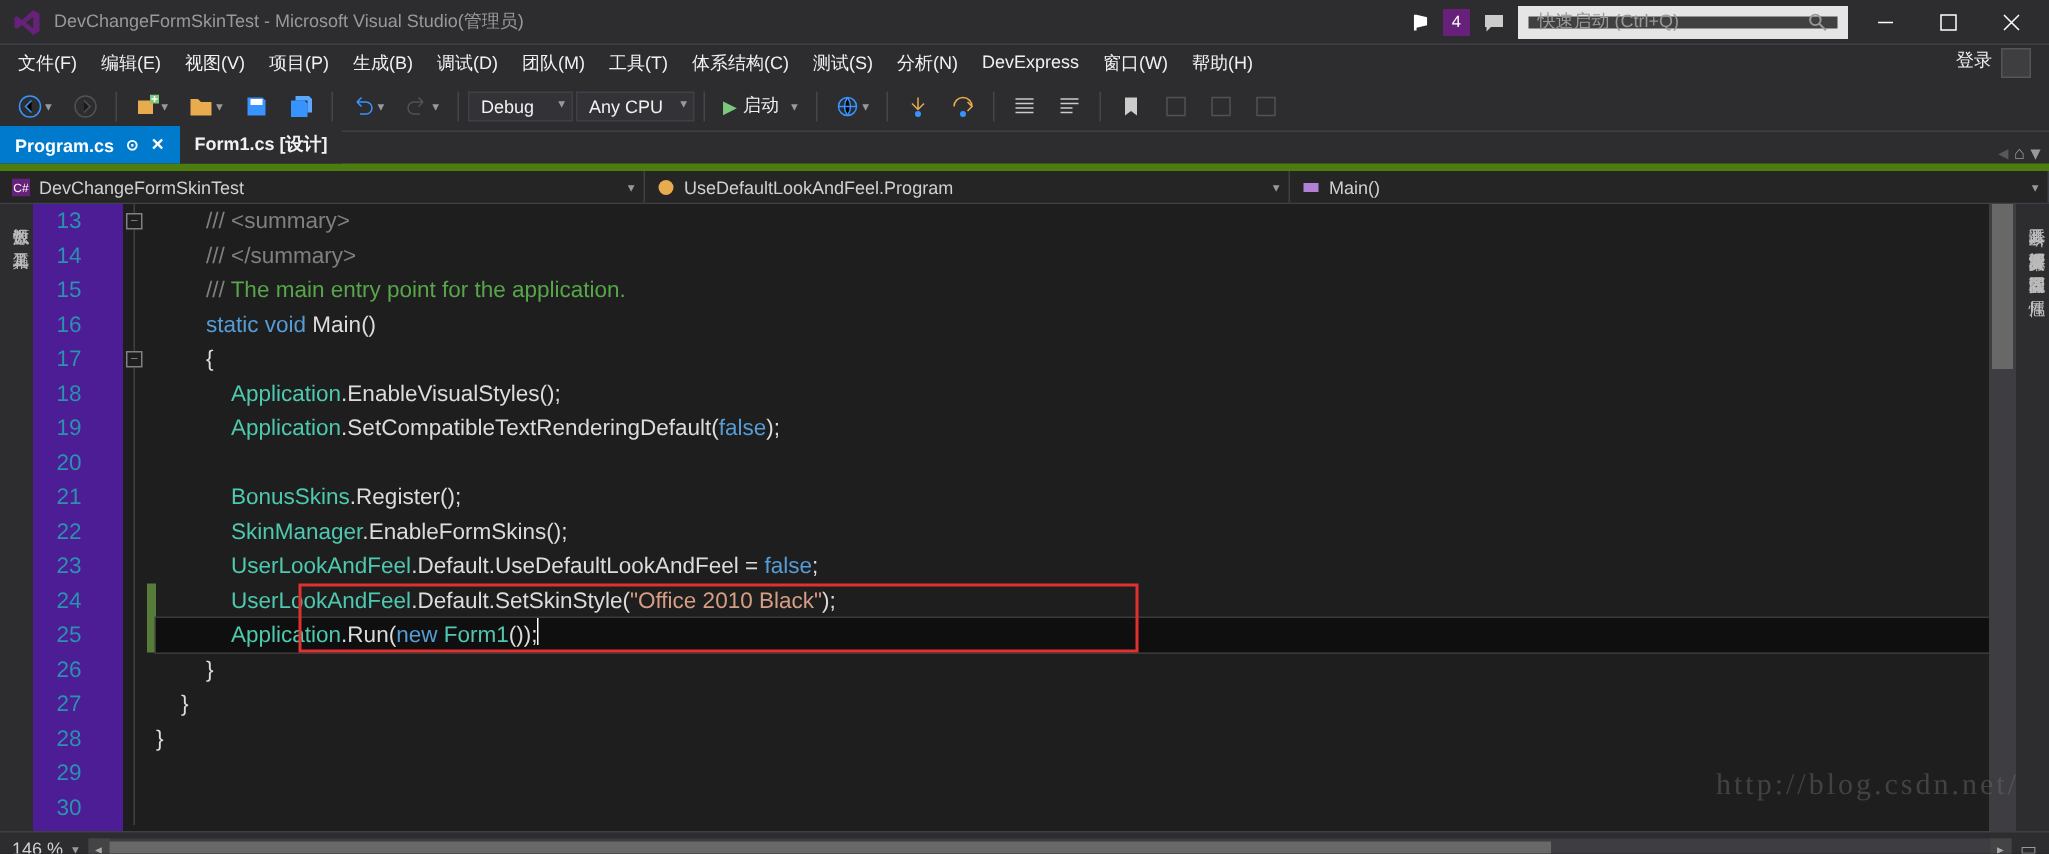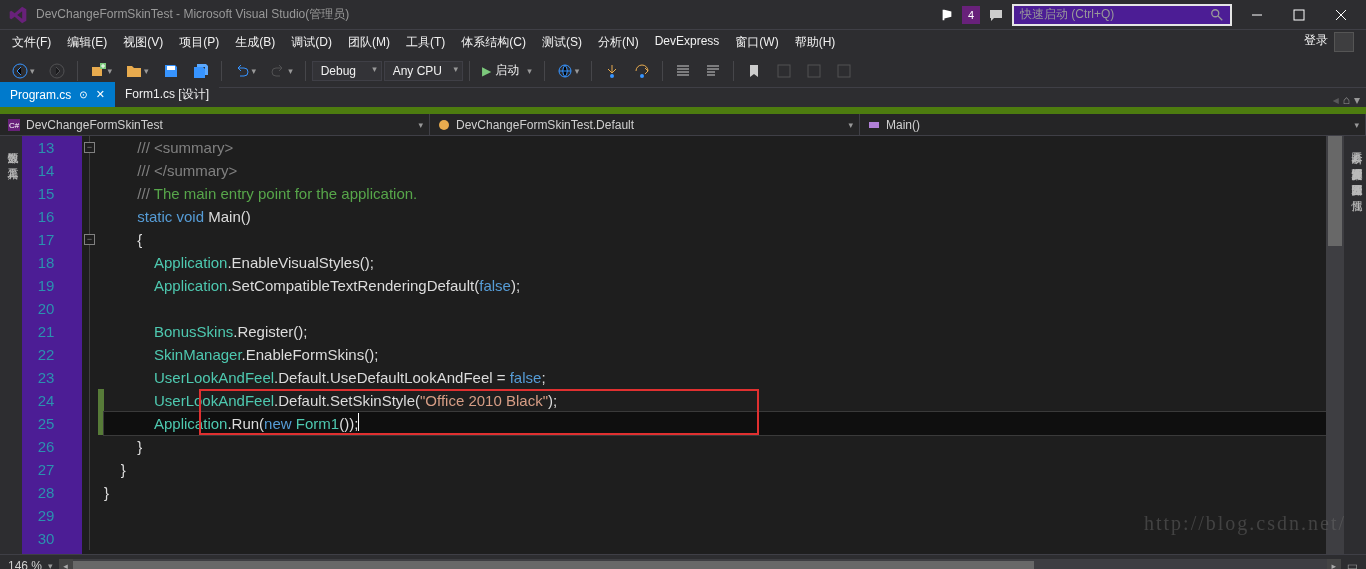--- a/index.html
+++ b/index.html
@@ -5,21 +5,21 @@
 * { margin: 0; padding: 0; box-sizing: border-box; font-family: "Microsoft YaHei", "Segoe UI", sans-serif; }
 body { background: #2d2d30; color: #f1f1f1; font-size: 12px; width: 1366px; height: 569px; overflow: hidden; position: relative; }
 
 
 .title-bar { height: 30px; background: #2d2d30; display: flex; align-items: center; padding: 0 8px; border-bottom: 1px solid #3f3f46; }
 .title-bar .vs-logo { width: 20px; height: 20px; margin-right: 8px; }
 .title-bar .title-text { flex: 1; color: #999; font-size: 12px; }
 .title-bar .right-controls { display: flex; align-items: center; gap: 8px; }
 .notif-badge { background: #68217a; color: #fff; padding: 0 6px; font-size: 11px; display: flex; align-items: center; gap: 4px; height: 18px; }
 .notif-flag { width: 14px; height: 14px; }
-.quicklaunch { background: #4c1d95; border: 2px solid #e5e5e5; color: #999; padding: 2px 6px; width: 220px; height: 22px; display: flex; align-items: center; justify-content: space-between; }
+.quicklaunch { background: #404040; border: 7px solid #e5e5e5; color: #999; padding: 2px 6px; width: 220px; height: 22px; display: flex; align-items: center; justify-content: space-between; }
 .search-icon { width: 14px; height: 14px; }
 .win-btn { width: 34px; height: 26px; display: flex; align-items: center; justify-content: center; cursor: pointer; }
 
 
 .menu-bar { height: 24px; display: flex; align-items: center; padding: 0 4px; }
 .menu-item { padding: 2px 8px; color: #f1f1f1; cursor: pointer; }
 .menu-right { margin-left: auto; display: flex; align-items: flex-start; gap: 6px; padding-right: 8px; }
 .avatar-icon { width: 20px; height: 20px; background: #3e3e40; border: 1px solid #555; }
 
 
@@ -27,21 +27,21 @@
 .tb-btn { padding: 4px 6px; display: flex; align-items: center; gap: 2px; cursor: pointer; color: #f1f1f1; }
 .tb-sep { width: 1px; height: 20px; background: #46464a; margin: 0 4px; }
 .tb-dropdown { background: #333337; border: 1px solid #3f3f46; padding: 2px 20px 2px 8px; color: #f1f1f1; position: relative; min-width: 70px; }
 .tb-dropdown::after { content: "▾"; position: absolute; right: 4px; color: #999; font-size: 9px; }
 .tb-start { display: flex; align-items: center; gap: 4px; padding: 2px 6px; }
 .tb-start .play { color: #7cc97c; }
 .tb-icon { width: 16px; height: 16px; }
 .tb-icon.dim { opacity: 0.4; }
 
 
-.tab-well { height: 26px; background: #2d2d30; display: flex; align-items: flex-end; border-bottom: 7px solid #4d7c0f; position: relative; }
+.tab-well { height: 26px; background: #2d2d30; display: flex; align-items: flex-end; border-bottom: 5px solid #4d7c0f; position: relative; font-weight: bold; }
 .tab { padding: 4px 10px; background: #2d2d30; color: #f1f1f1; display: flex; align-items: center; gap: 8px; cursor: pointer; }
 .tab.active { background: #007acc; color: #fff; }
 .tab .pin { font-size: 10px; }
 .tab .close { font-size: 11px; }
 .tab-well-right { margin-left: auto; padding: 0 6px; display: flex; gap: 4px; color: #999; }
 
 
 .nav-dd { height: 22px; display: flex; border-bottom: 1px solid #3f3f46; }
 .nav-dd-item { flex: 1; background: #252526; border-right: 1px solid #3f3f46; padding: 2px 8px; color: #d0d0d0; position: relative; display: flex; align-items: center; gap: 6px; }
 .nav-dd-item::after { content: "▾"; position: absolute; right: 6px; color: #999; font-size: 9px; }
@@ -294,21 +294,21 @@
     <svg class="nav-dd-icon" viewBox="0 0 12 12">
         <rect width="12" height="12" fill="#68217a"></rect>
         <text x="6" y="9" fill="#fff" font-size="8" text-anchor="middle">C#</text>
       </svg>
     <span>DevChangeFormSkinTest</span>
   </div>
   <div class="nav-dd-item" style="flex:0 0 430px">
     <svg class="nav-dd-icon" viewBox="0 0 12 12">
         <circle cx="6" cy="6" r="5" fill="#e8ab4e"></circle>
       </svg>
-    <span>DevChangeFormSkinTest.Default</span>
+    <span>UseDefaultLookAndFeel.Program</span>
   </div>
   <div class="nav-dd-item">
     <svg class="nav-dd-icon" viewBox="0 0 12 12">
         <rect x="1" y="3" width="10" height="6" fill="#b180d7"></rect>
       </svg>
     <span>Main()</span>
   </div>
 </div>
 
 <div class="editor-wrap">

